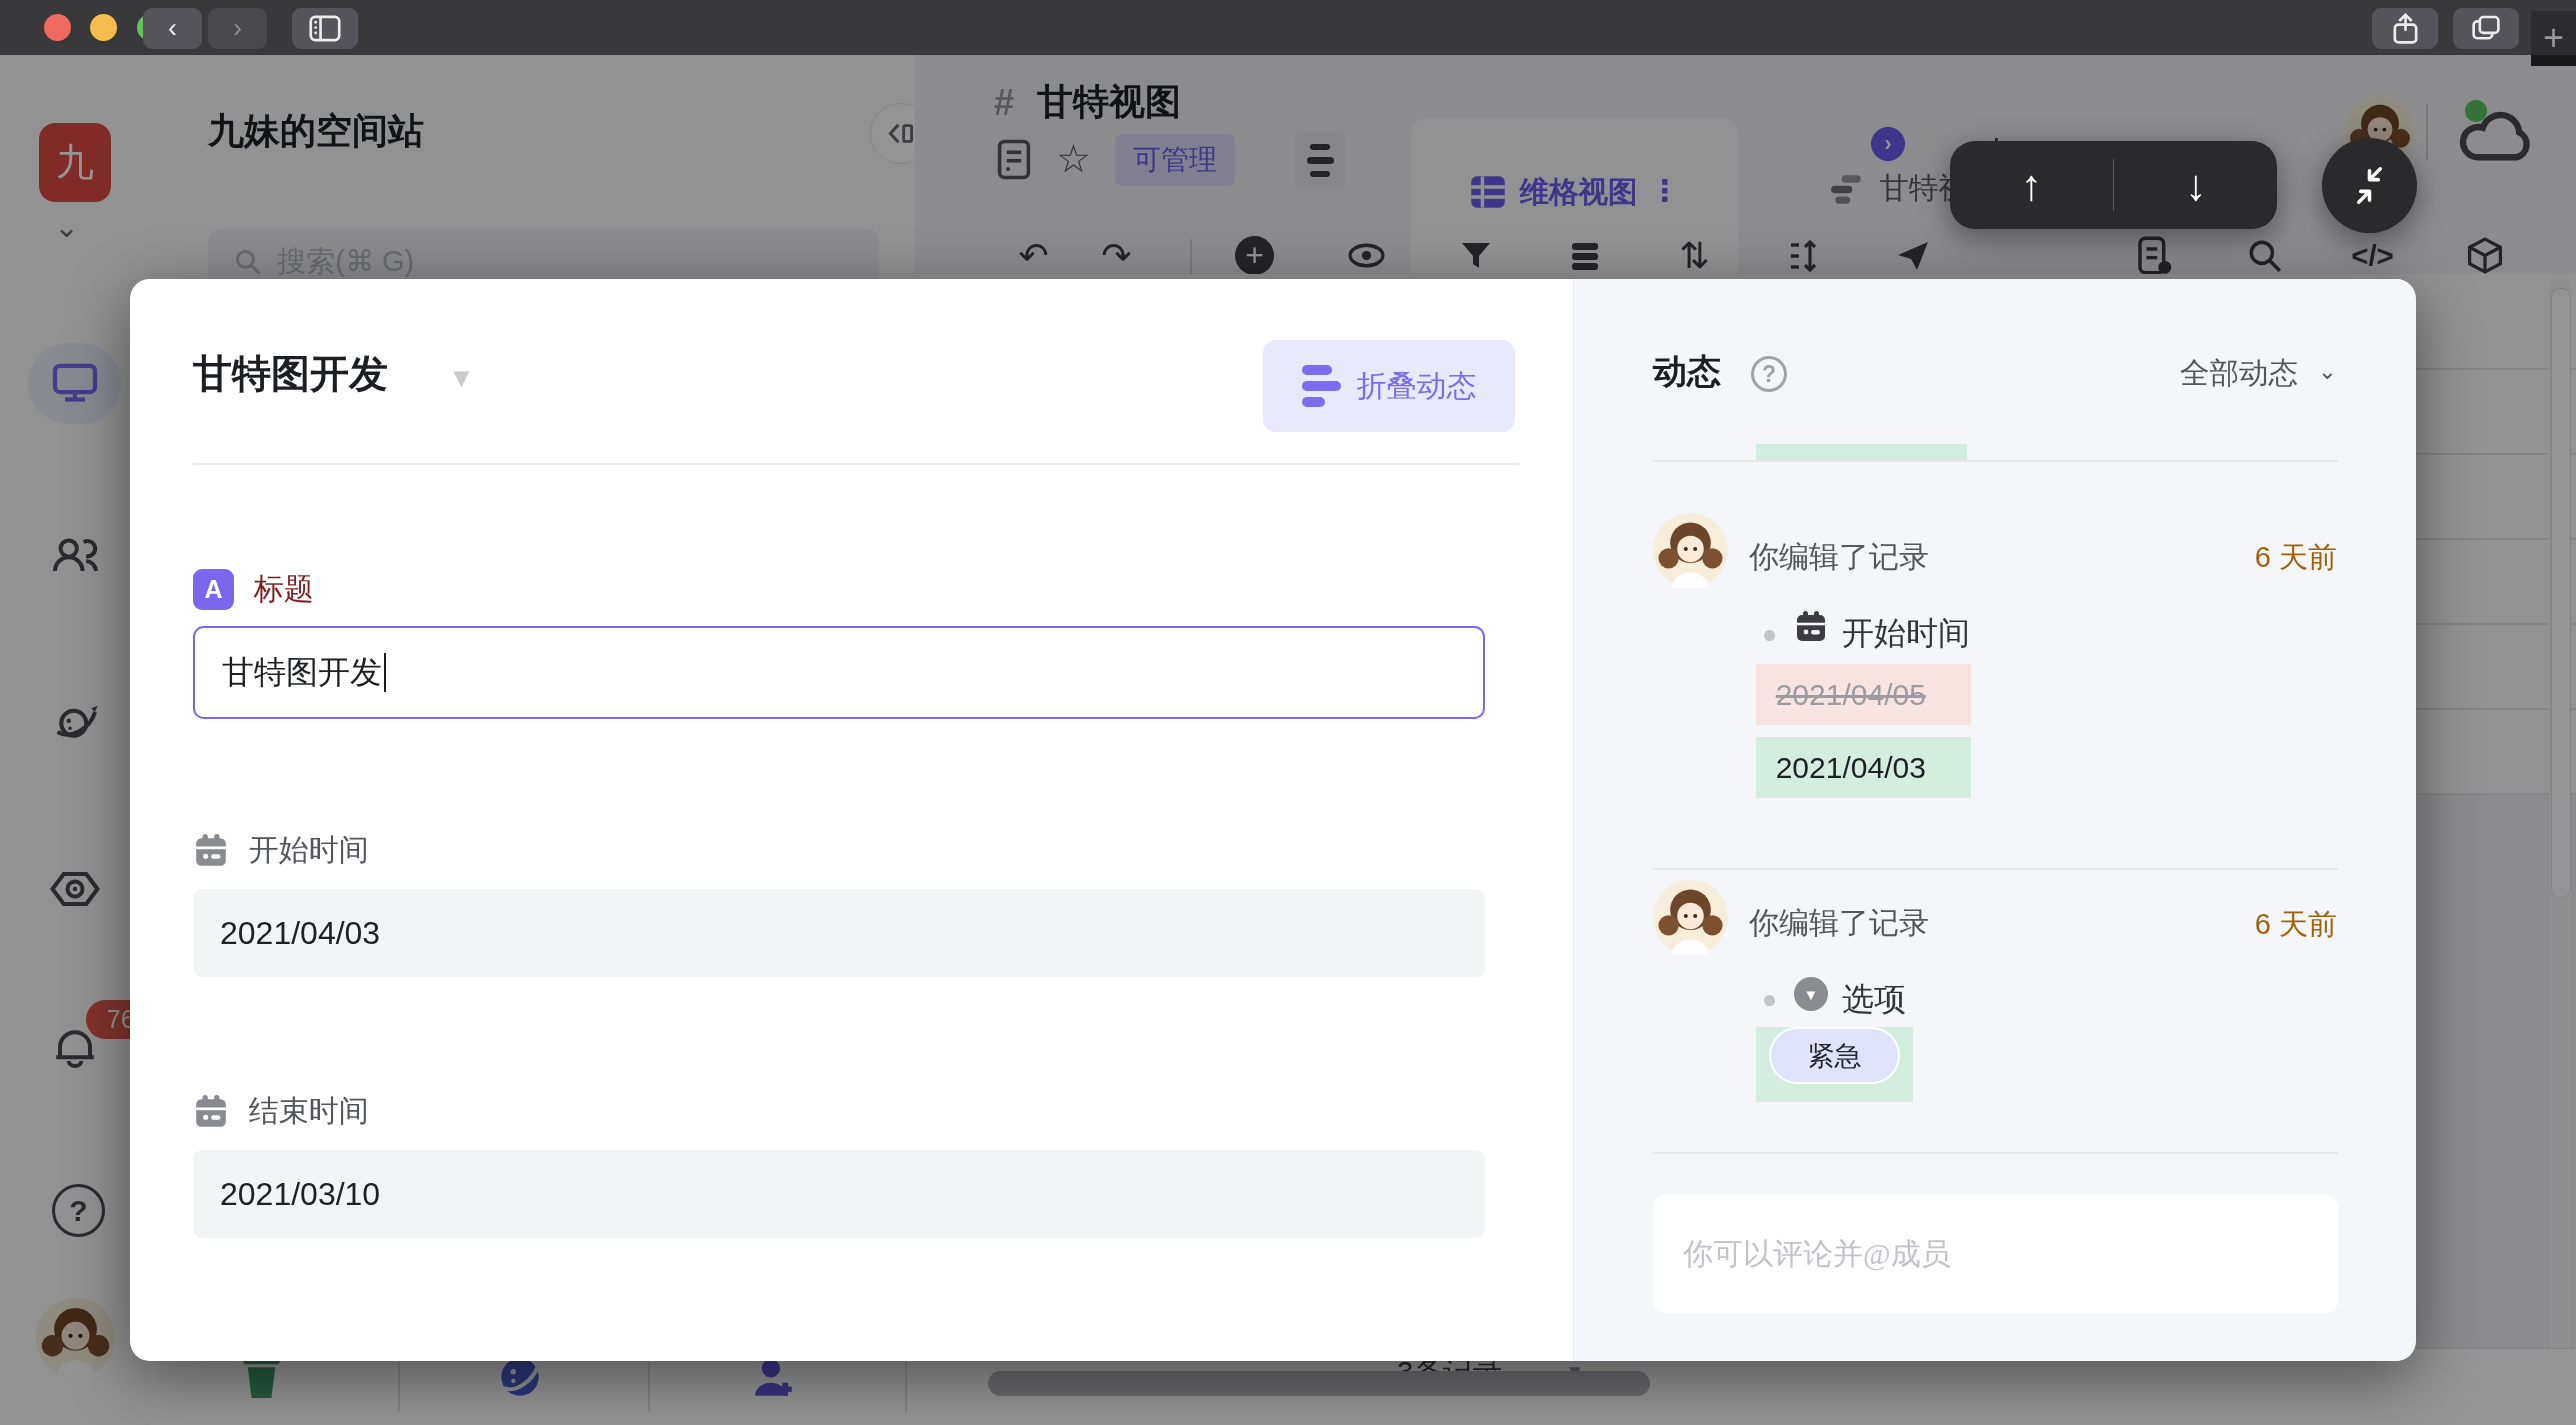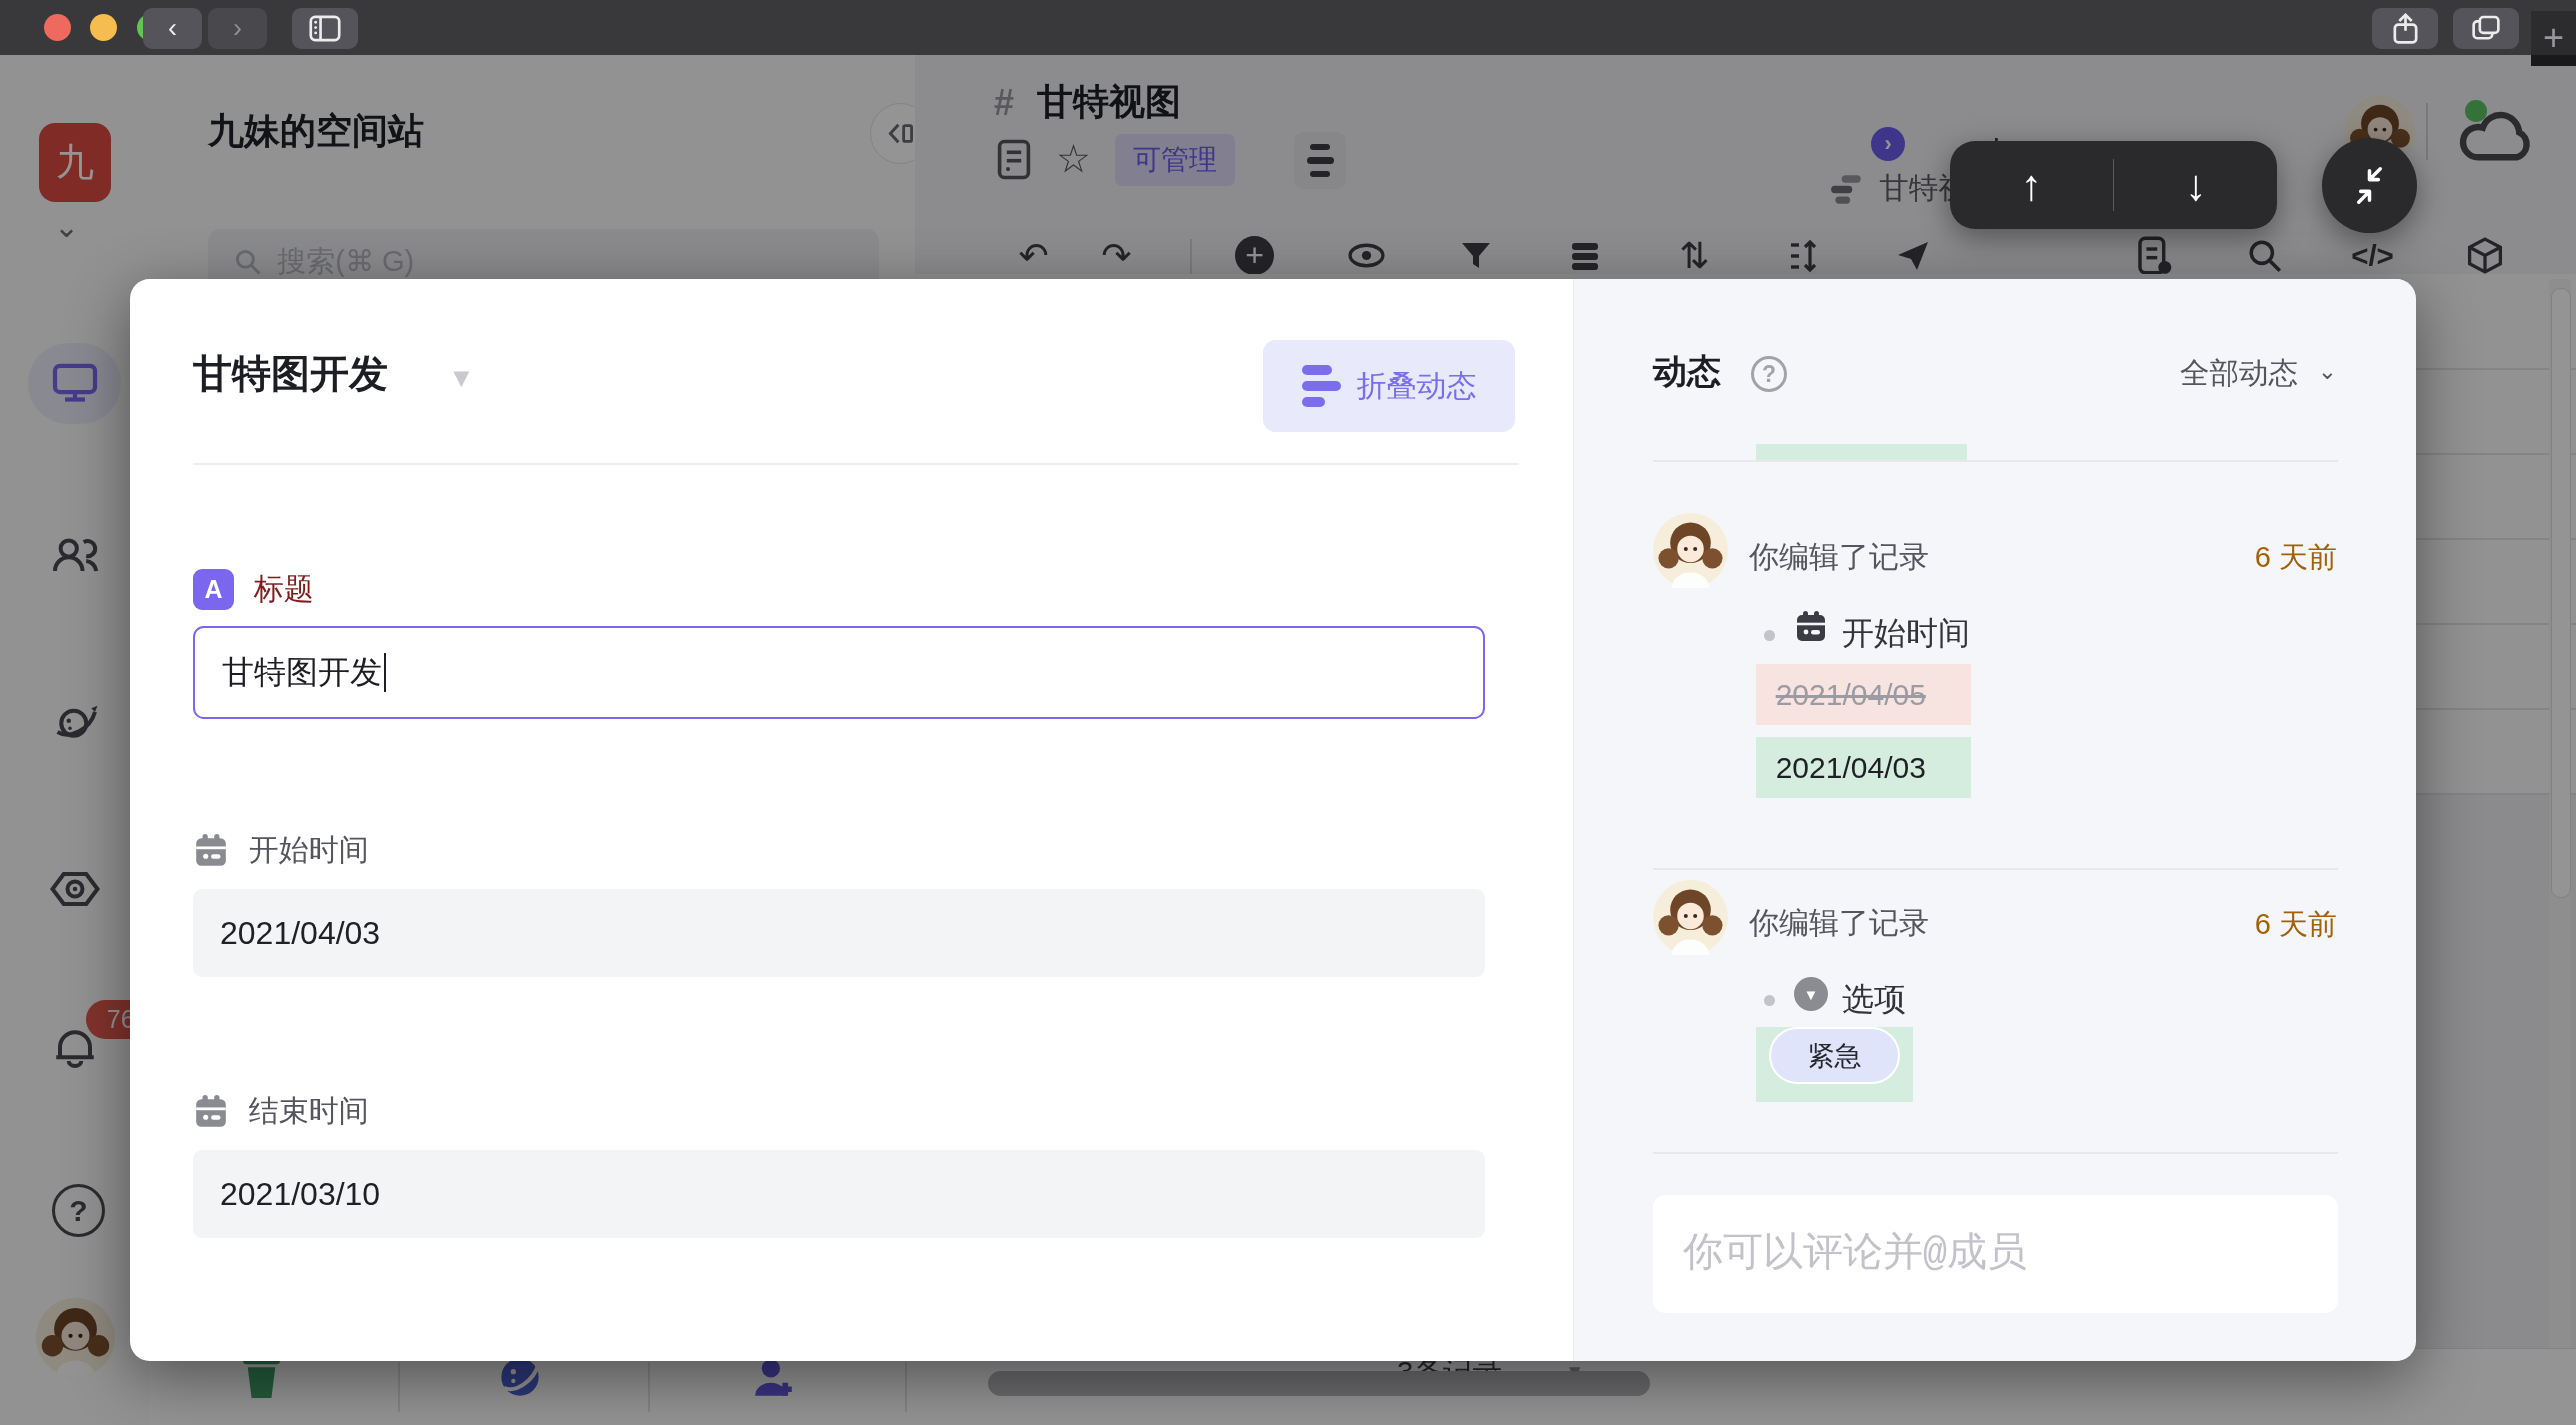--- a/index.html
+++ b/index.html
@@ -121,22 +121,22 @@
   .diff{width:215px;height:61px;display:flex;align-items:center;padding-left:19.7px;box-sizing:border-box;font-size:30px;}
   .diff.old{background:#f7e4e1;color:#9b9ba3;text-decoration:line-through;}
   .diff.new{background:#d5edde;color:#1f2026;}
   .tag-wrap{left:182px;top:748px;width:157px;height:75px;background:#d5edde;
        display:flex;align-items:flex-start;justify-content:center;}
   .tag-pill{min-width:131px;height:57px;border-radius:29px;background:#dfe4fb;border:2.7px solid #fff;
        color:#26272e;font-size:27px;display:flex;align-items:center;justify-content:center;box-sizing:border-box;}
   .opt-ic{width:34px;height:34px;border-radius:50%;background:#8b8b92;color:#fff;font-size:15px;
        display:flex;align-items:center;justify-content:center;}
   .comment{left:79px;top:916px;width:685px;height:118px;border-radius:12.5px;background:#fff;border:none;
-       box-sizing:border-box;padding:0 30px;font-size:40px;color:#0f172a;outline:none;
-       font-family:Liberation Mono, monospace;}
+       box-sizing:border-box;padding:0 30px;font-size:30px;color:#0f172a;outline:none;
+       font-family:Liberation Serif, serif;}
   .comment::placeholder{color:#c2c2ca;}
 
   
   .navpill{left:1950px;top:141px;width:327px;height:88px;border-radius:25px;background:#2a2a2c;
        z-index:30;display:flex;align-items:center;box-shadow:0 9px 30px rgba(0,0,0,0.4);}
   .navpill .arrow{width:163px;text-align:center;color:#fff;font-size:43px;}
   .navpill .sep{width:1.8px;height:52px;background:#5a5a5e;}
   .collapse-circle{left:2322px;top:138px;width:95px;height:95px;border-radius:50%;background:#2a2a2c;
        z-index:30;display:flex;align-items:center;justify-content:center;box-shadow:0 9px 30px rgba(0,0,0,0.4);}
 
@@ -281,20 +281,30 @@
     <div class="abs" style="left:141px;top:81px;font-size:39px;color:#55555e">☆</div>
     <div class="abs badge-perm">
         <span>可管理</span>
       </div>
     <div class="abs viewlist-btn">
         <i style="width:19.7px"></i>
         <i style="width:27px"></i>
         <i style="width:19.7px"></i>
       </div>
 
+    <div class="abs tab-active">
+      <svg width="38" height="38" viewBox="0 0 34 34">
+          <rect x="2" y="3" width="30" height="28" rx="5" fill="#6d5cf0"></rect>
+          <line x1="12" y1="3" x2="12" y2="31" stroke="#fbfbfd" stroke-width="3"></line>
+          <line x1="2" y1="12.5" x2="32" y2="12.5" stroke="#fbfbfd" stroke-width="3"></line>
+          <line x1="2" y1="21.5" x2="32" y2="21.5" stroke="#fbfbfd" stroke-width="3"></line>
+        </svg>
+      <span class="lbl">维格视图</span>
+      <span class="tab-dots">⋮</span>
+    </div>
 
     <div class="abs tab-gantt">
       <svg width="36" height="36" viewBox="0 0 34 34">
           <rect x="12" y="4" width="18" height="7" rx="3.5" fill="#9a9aa0"></rect>
           <rect x="2" y="14" width="20" height="7" rx="3.5" fill="#6e6e75"></rect>
           <rect x="6" y="24" width="14" height="7" rx="3.5" fill="#8a8a90"></rect>
         </svg>
       <span class="lbl">甘特视图</span>
     </div>
     <div class="abs gantt-badge">›</div>

